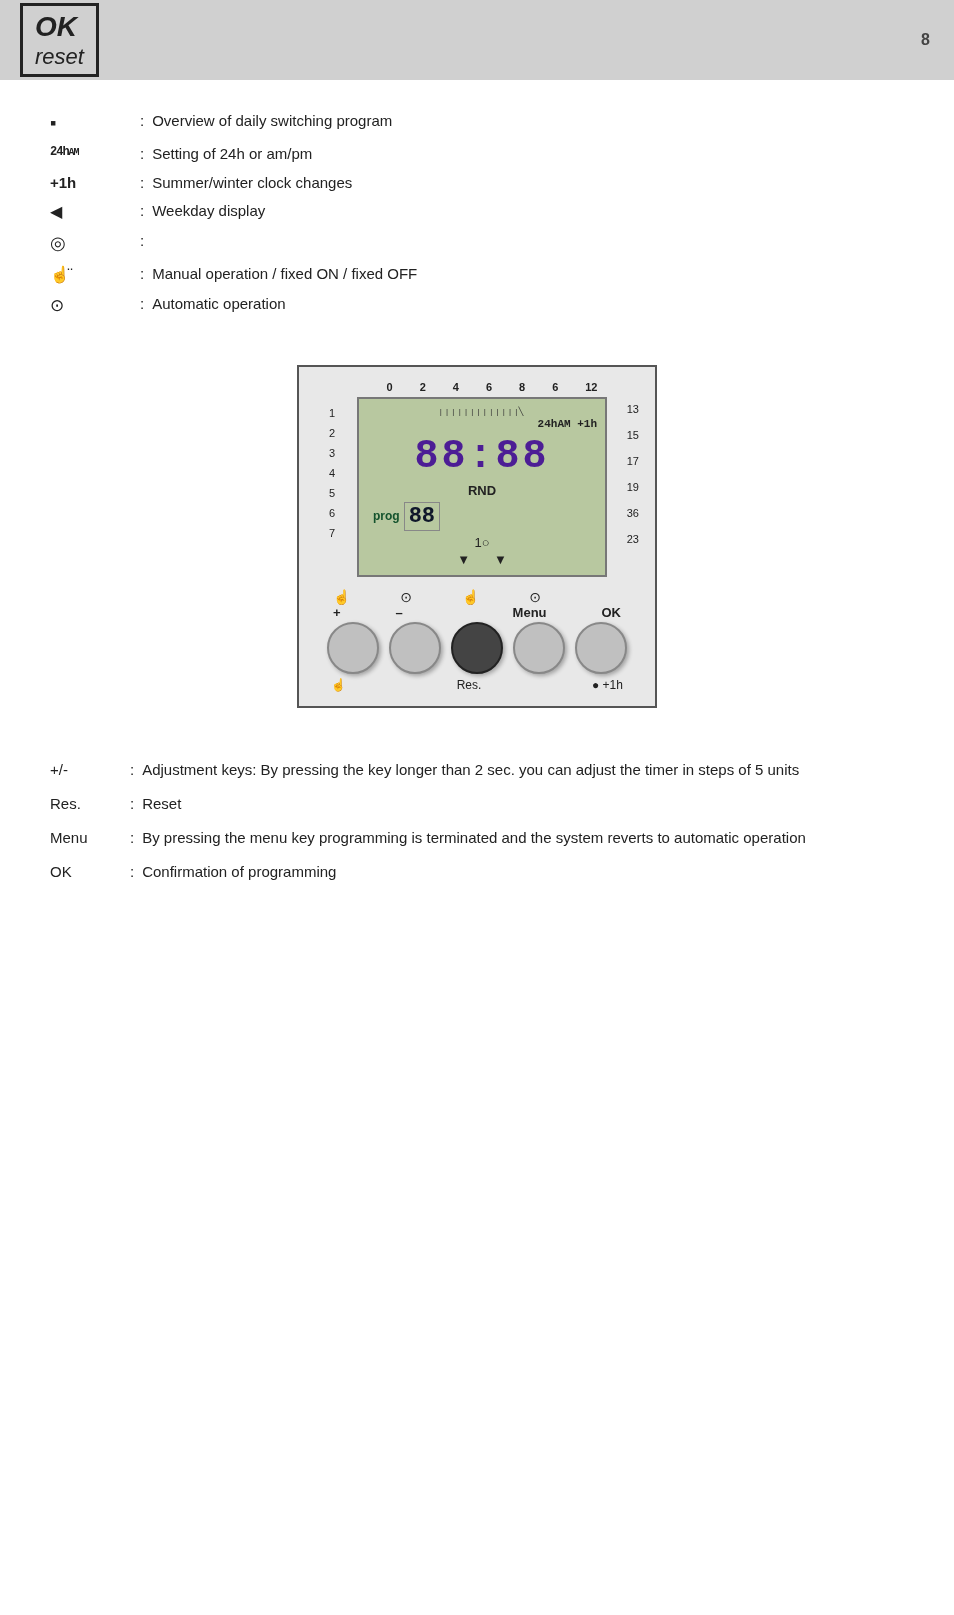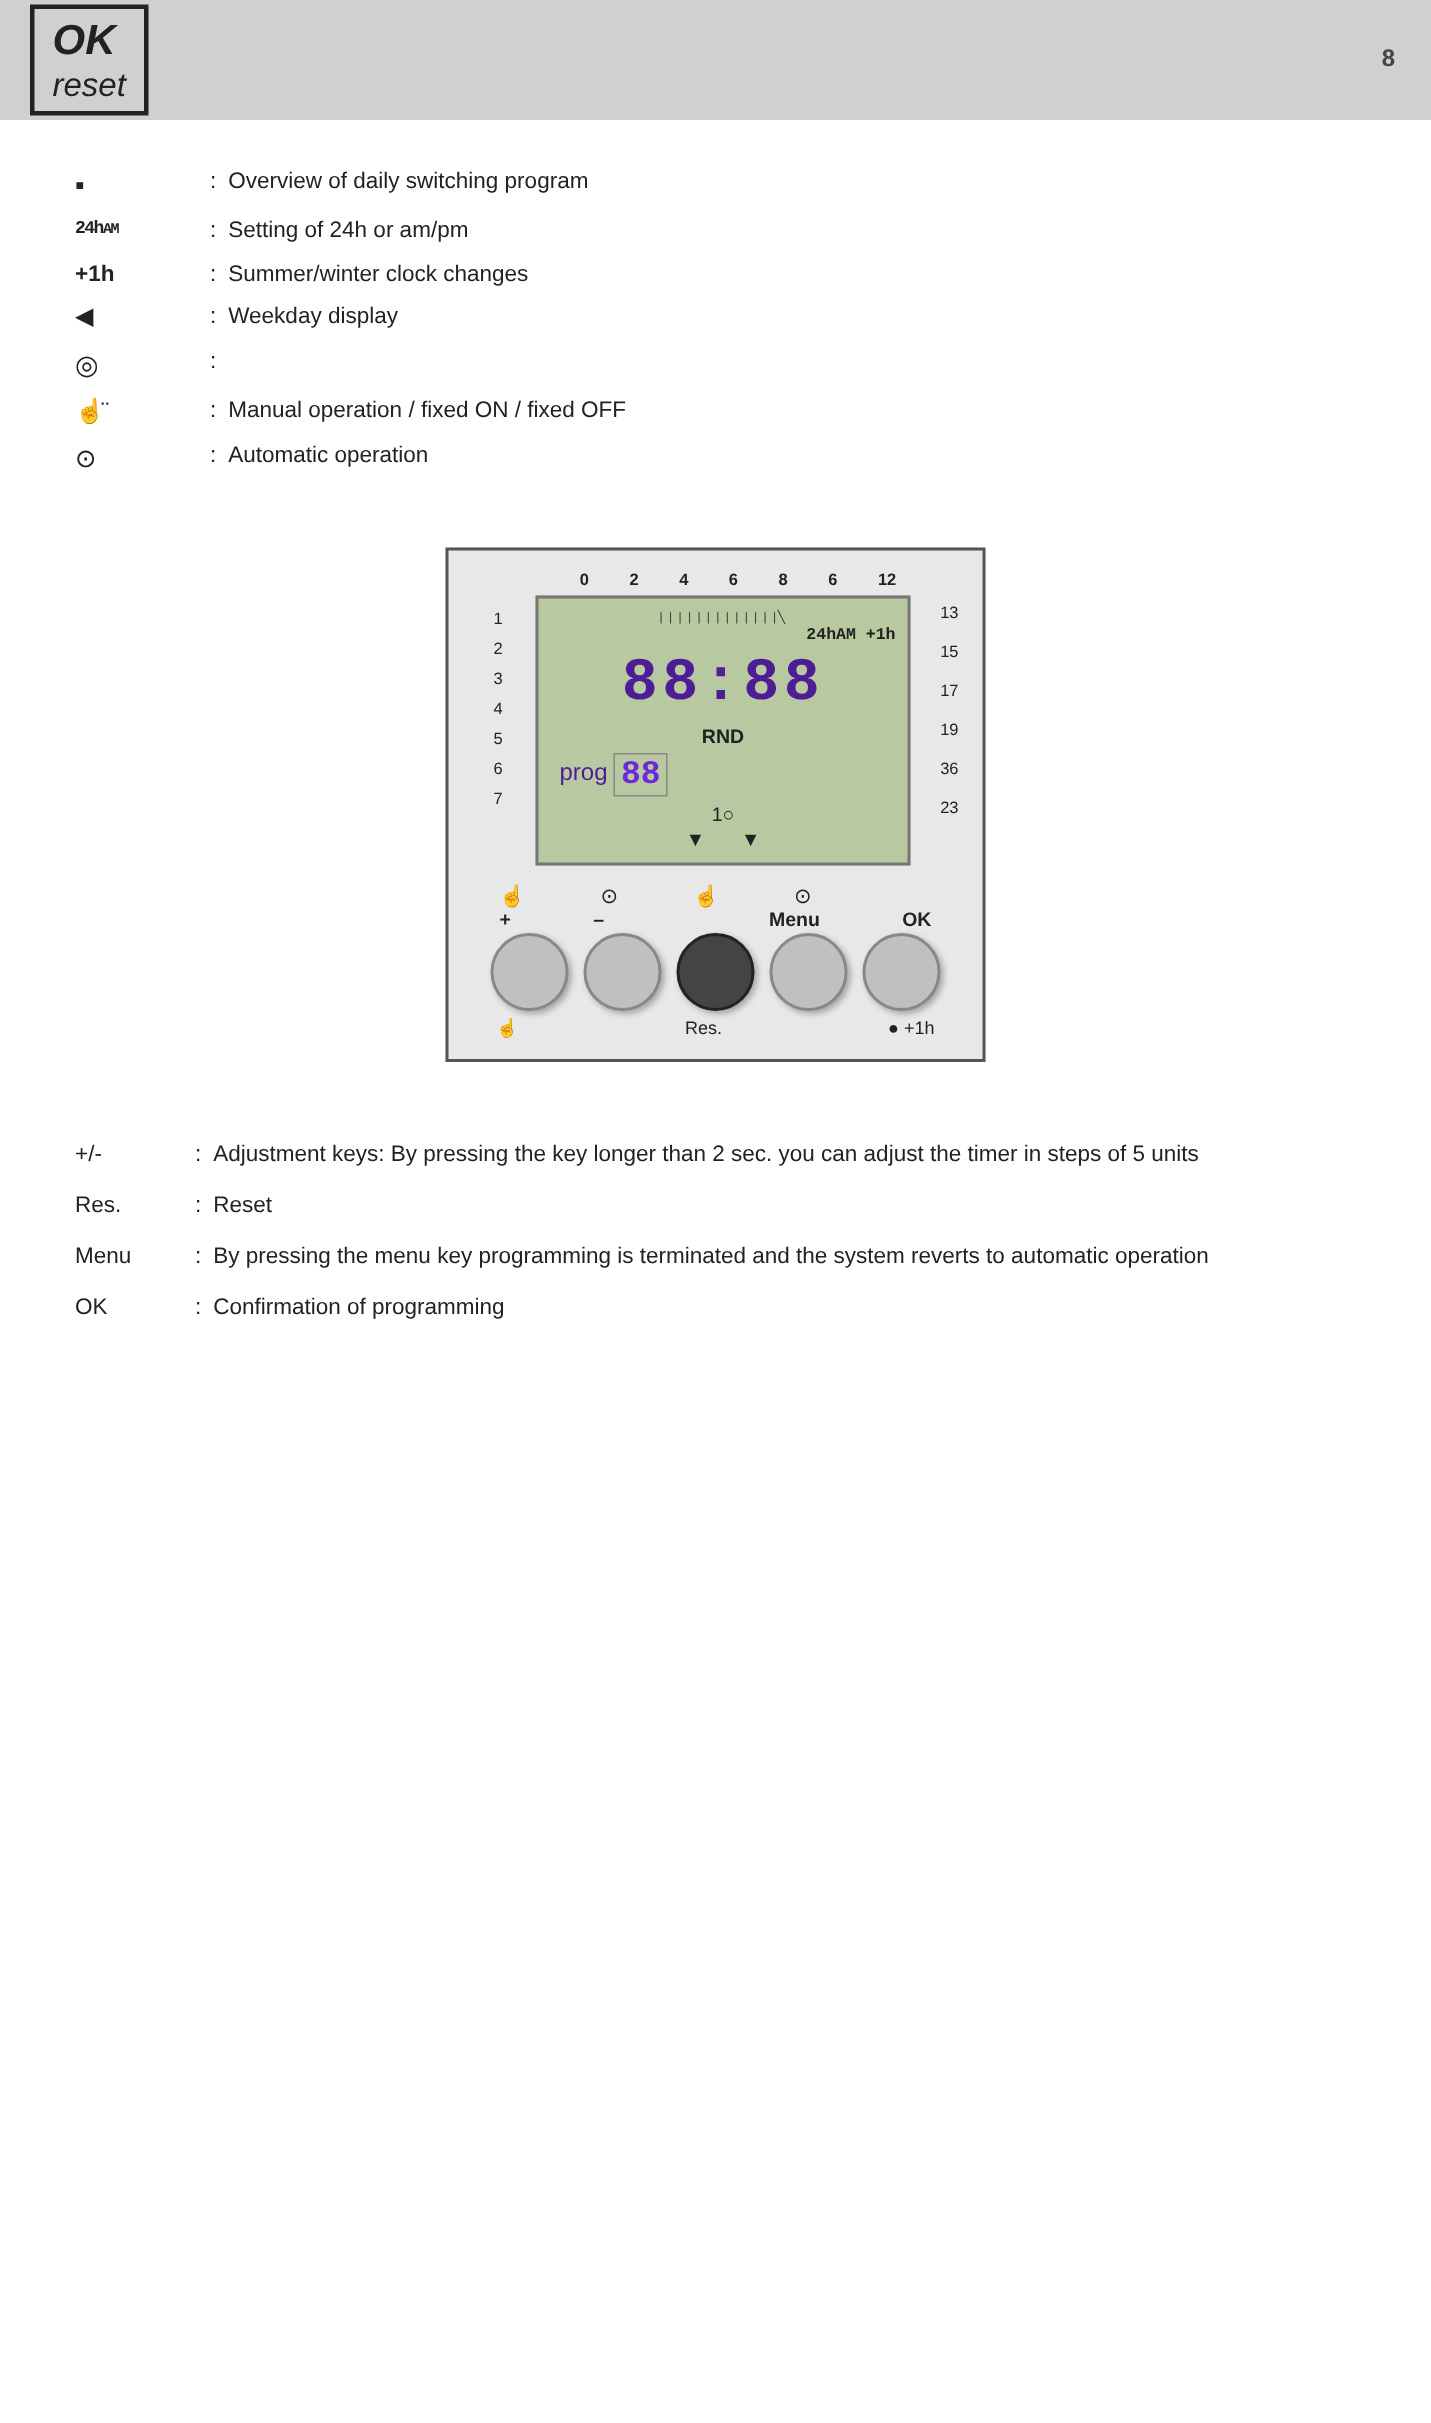--- a/index.html
+++ b/index.html
@@ -128,29 +128,29 @@
     
     .lcd-screen {
       background: #b8c8a0;
       border: 2px solid #777;
       margin: 0 30px 0 50px;
       padding: 8px;
       position: relative;
       min-height: 160px;
     }
     .prog-label {
-      font-size: 16px;
-      font-weight: normal;
-      color: #4c1d95;
+      font-size: 12px;
+      font-weight: bold;
+      color: #14532d;
     }
     .prog-digits {
       font-size: 22px;
       font-weight: bold;
       font-family: 'Courier New', monospace;
-      color: #6d28d9;
+      color: #0f172a;
       background: #b8c8a0;
       border: 1px solid #888;
       padding: 1px 4px;
     }
     .device-btn {
       width: 52px;
       height: 52px;
       border-radius: 50%;
       background: #c0c0c0;
       border: 2px solid #888;

